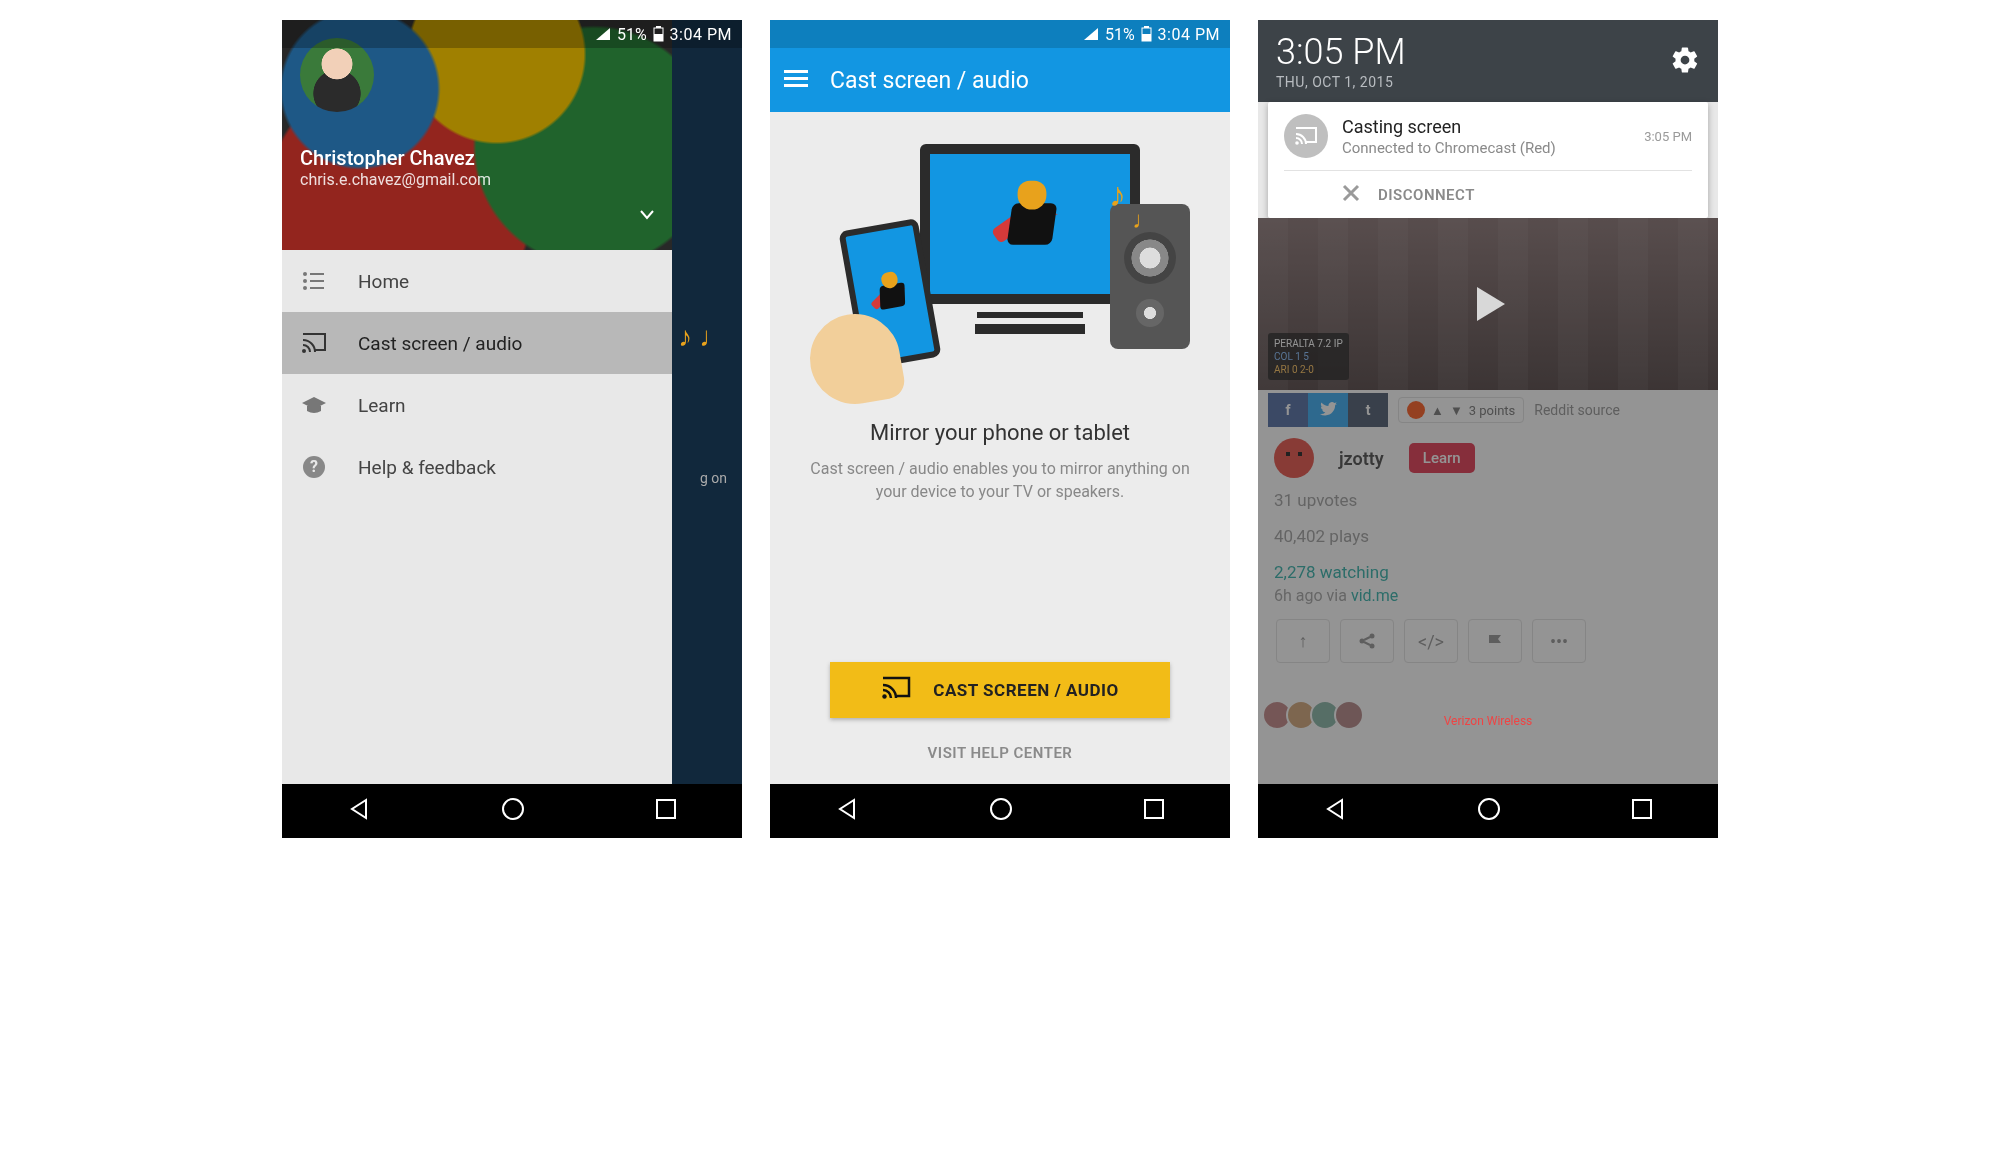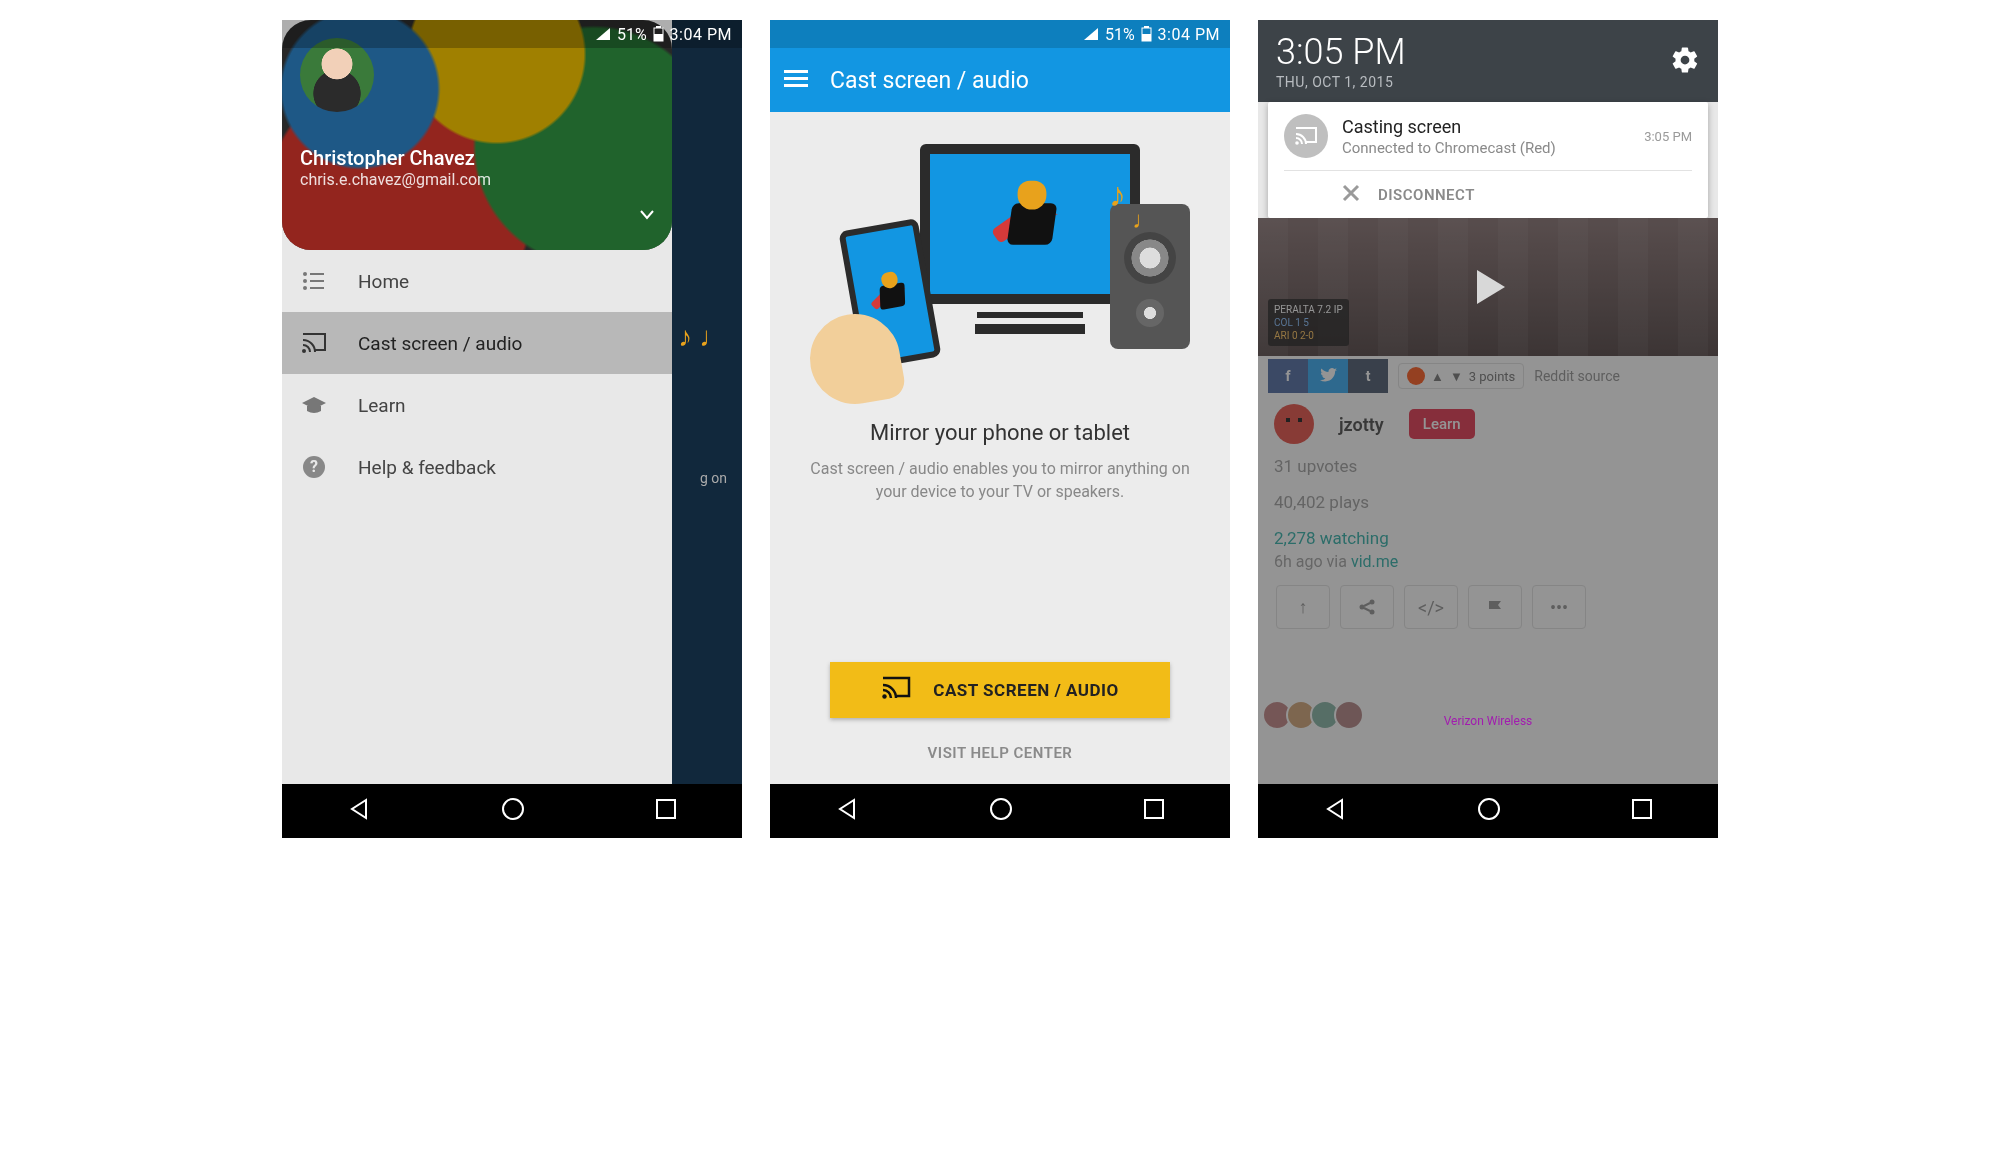--- a/index.html
+++ b/index.html
@@ -59,21 +59,20 @@
     background: #e8e8e8;
     display:flex; flex-direction:column;
     z-index: 5;
   }
   .drawer-header {
     height: 230px;
     position: relative;
     color:#fff;
     padding: 18px;
     overflow: hidden;
-    border-radius: 29px;
   }
   .drawer-header .wall {
     position:absolute; inset:0;
     background:
       radial-gradient(circle at 20% 30%, #2b7fc0 0 22%, transparent 23%),
       radial-gradient(circle at 55% 15%, #e6b800 0 30%, transparent 31%),
       radial-gradient(circle at 80% 55%, #2f8f3f 0 35%, transparent 36%),
       radial-gradient(circle at 30% 80%, #d3352c 0 40%, transparent 41%),
       #3a3a3a;
   }
@@ -233,21 +232,21 @@
     color:#8a8a8a; font-size:15px; font-weight:600; letter-spacing:.5px;
     padding-left:58px;
   }
   .p3-body{
     flex:1; background:#fff; position:relative; overflow:hidden;
   }
   .p3-dim{
     position:absolute; inset:0; background:rgba(60,60,60,.55); z-index:5; pointer-events:none;
   }
   .vid{
-    height:138px; background:linear-gradient(#6b5a5a,#4a3a3a);
+    height:172px; background:linear-gradient(#6b5a5a,#4a3a3a);
     position:relative; display:flex;align-items:center;justify-content:center;
   }
   .crowd{
     position:absolute;inset:0;
     background:
       repeating-linear-gradient(90deg, rgba(255,255,255,.06) 0 30px, transparent 30px 60px),
       linear-gradient(#7a6262,#3c2c2c);
   }
   .scorebar{
     position:absolute;left:10px;bottom:10px;
@@ -286,21 +285,21 @@
   .meta .vm{color:#1aa8a0;}
   .actionbar{
     margin-top:14px;display:flex;gap:10px;padding:0 2px;
   }
   .actionbar .ab{
     width:54px;height:44px;border:1px solid #ddd;border-radius:4px;
     display:flex;align-items:center;justify-content:center;color:#888;font-size:18px;
   }
   .carrier{
     position:absolute;bottom:56px;left:0;right:0;
-    text-align:center;font-size:12px;color:#a21caf;z-index:6;
+    text-align:center;font-size:12px;color:#ef4444;z-index:6;
   }
   .thumbs{
     position:absolute;bottom:54px;left:10px;display:flex;gap:-6px;z-index:4;
   }
   .thumbs span{
     width:30px;height:30px;border-radius:50%;background:#b77;display:inline-block;margin-left:-6px;
     border:2px solid #fff;
   }
   .p3 .navbar{ position:relative; z-index:10;}
 </style>

